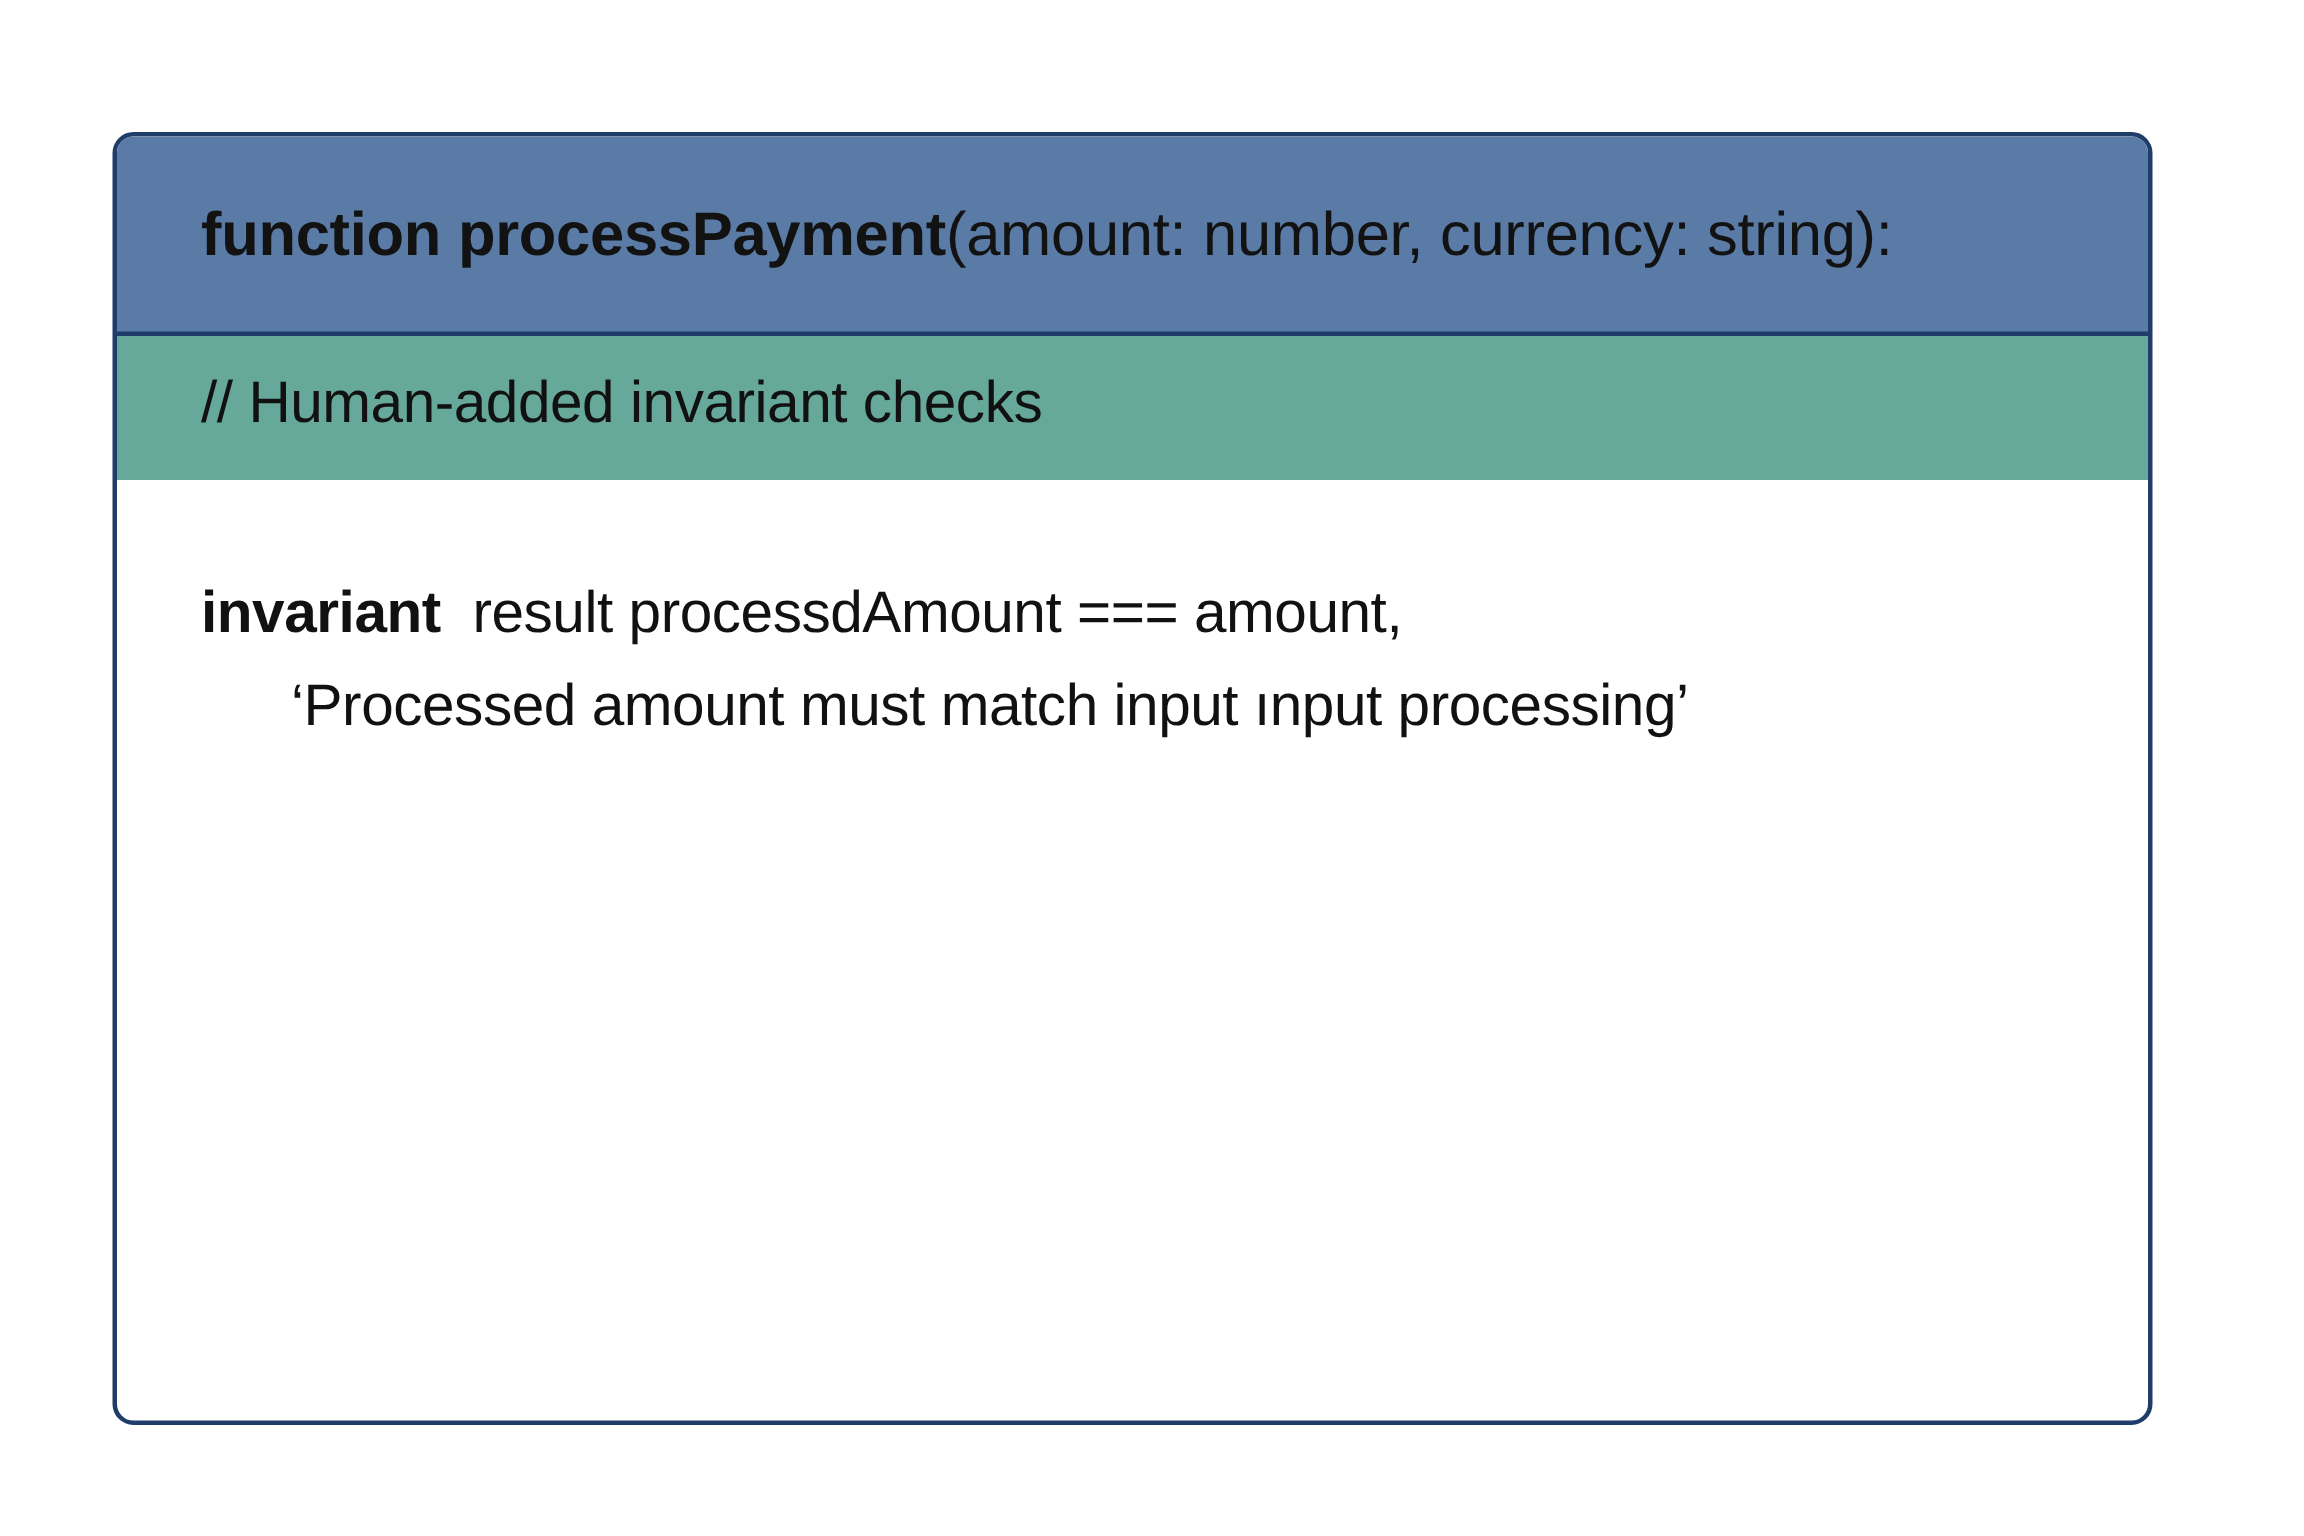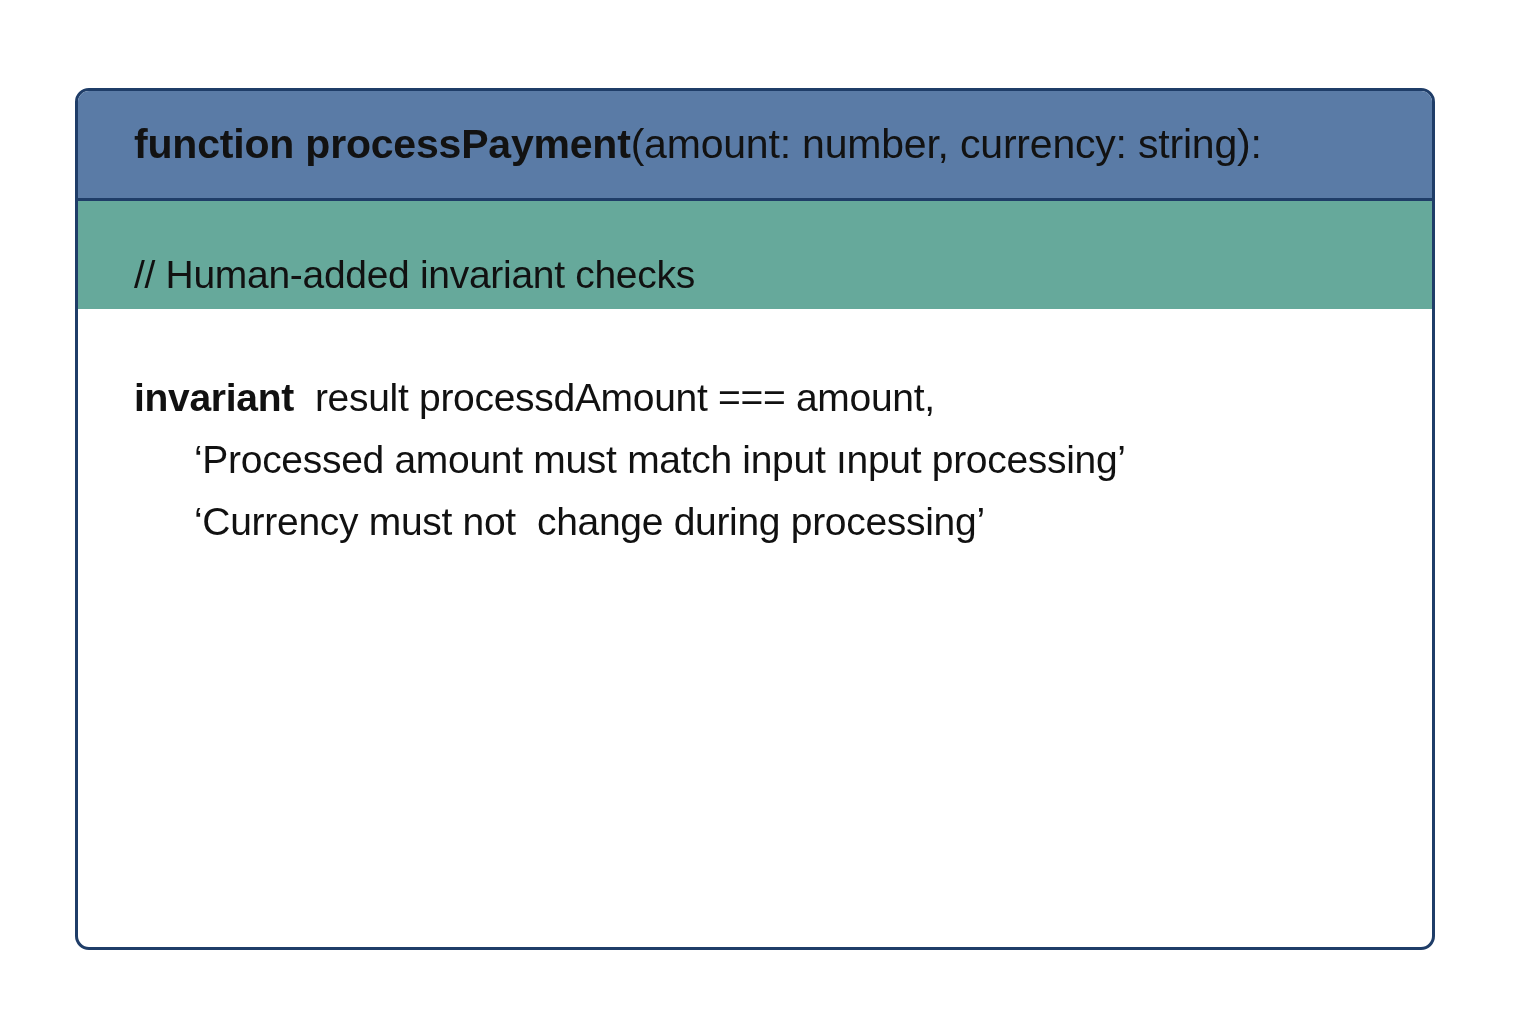--- a/index.html
+++ b/index.html
@@ -33,21 +33,21 @@
     background: #ffffff;
     overflow: hidden;
     display: flex;
     flex-direction: column;
   }
 
   
   .signature-bar {
     background: #5a7ba6;
     border-bottom: 3px solid #1f3d68;
-    height: 110px;
+    height: 133px;
     display: flex;
     align-items: center;
     padding: 0 0 0 56px;
     box-sizing: border-box;
     flex: none;
   }
   .signature-text {
     font-size: 41px;
     color: #121212;
     white-space: nowrap;
@@ -70,25 +70,25 @@
     font-size: 39px;
     line-height: 62px;
     color: #111111;
     white-space: pre;
     letter-spacing: -0.3px;
   }
 
   
   .highlight-band {
     background: #66a99b;
-    padding: 18px 0 8px 56px;
+    padding: 18px 0 24px 56px;
     box-sizing: border-box;
-    height: 108px;
+    height: 96px;
     display: flex;
-    align-items: flex-end;
+    align-items: center;
     flex: none;
   }
   .highlight-band .code-line {
     font-size: 39px;
     line-height: 52px;
   }
 
   .invariant-block {
     padding: 22px 0 10px 56px;
     margin-top: 36px;
@@ -110,21 +110,20 @@
 
     <div class="highlight-band">
       <div class="code-line">// Human-added invariant checks</div>
     </div>
 
     <div class="code-block white invariant-block">
 
       <div class="code-line"><span class="kw">invariant</span><span>  result processdAmount === amount,</span></div>
       <div class="code-line indent-1">‘Processed amount must match input ınput processing’</div>
 
-      <div class="code-line indent-1">‘Currency must not  change during processing’</div>
 
 
 
     </div>
 
   </div>
 
 </div>
 
 </body></html>

